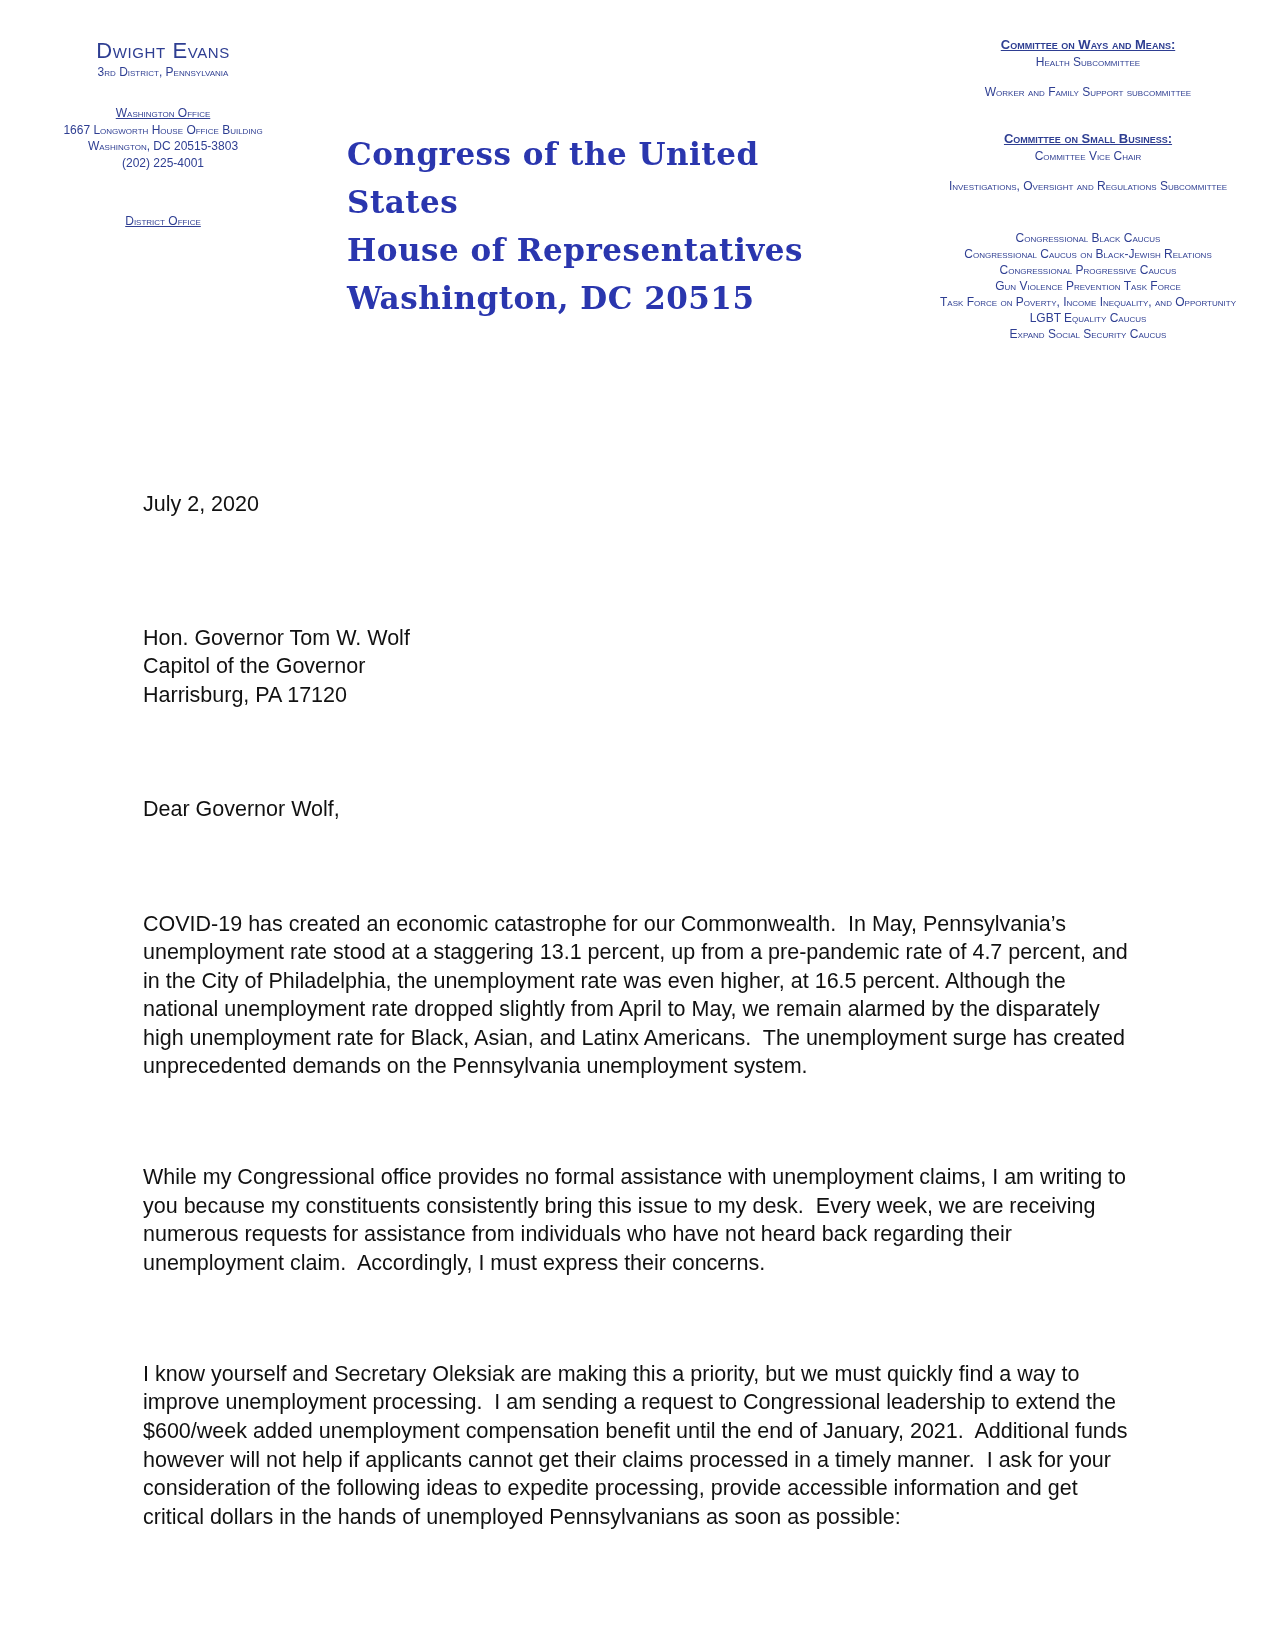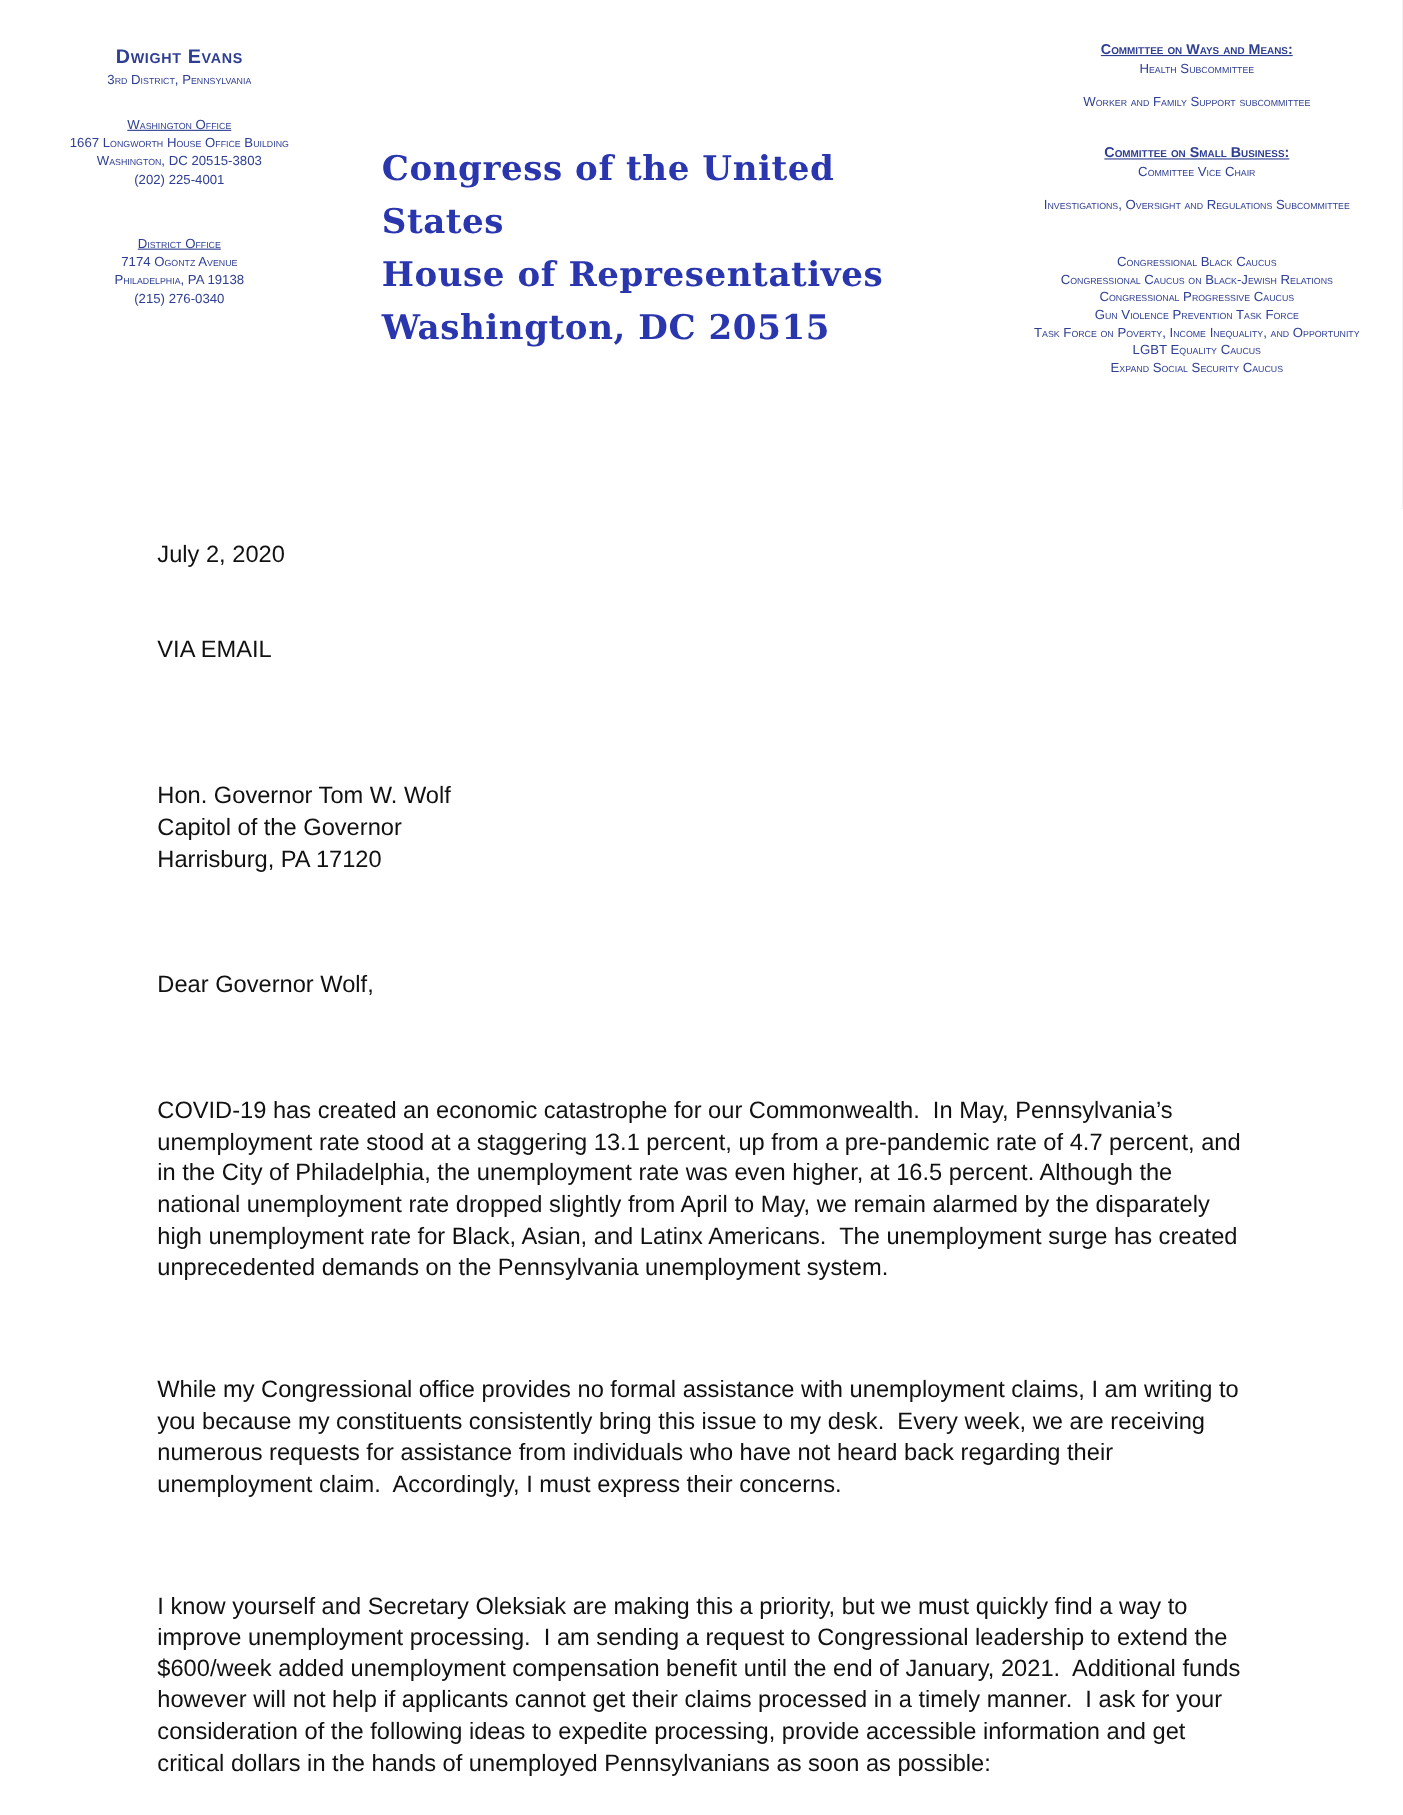--- a/index.html
+++ b/index.html
@@ -17,22 +17,22 @@
   .lh { color: #2e3e92; }
 
   .lh-left {
     position: absolute;
     left: 28px; top: 40px;
     width: 270px;
     text-align: center;
     font-variant: small-caps;
   }
   .member-name {
-    font-size: 18px;
-    font-weight: 700;
+    font-size: 22px;
+    font-weight: 400;
     letter-spacing: 0.6px;
     line-height: 22px;
   }
   .member-district {
     font-size: 12px;
     line-height: 16px;
     margin-top: 2px;
   }
   .office-block { margin-top: 25px; font-size: 12px; line-height: 16.5px; }
   .office-block.second { margin-top: 42px; }
@@ -103,25 +103,20 @@
       <div class="office-title">Washington Office</div>
       <div>
           <div class="office-line">1667 Longworth House Office Building</div>
           <div class="office-line">Washington, DC 20515-3803</div>
           <div class="office-line">(202) 225-4001</div>
         </div>
     </div>
 
     <div class="office-block second">
       <div class="office-title">District Office</div>
-      <div>
-          <div class="office-line">7174 Ogontz Avenue</div>
-          <div class="office-line">Philadelphia, PA 19138</div>
-          <div class="office-line">(215) 276-0340</div>
-        </div>
     </div>
   </div>
 
   <div class="lh-seal">
     <div>Congress of the United States</div>
     <div>House of Representatives</div>
     <div>Washington, DC 20515</div>
   </div>
 
   <div class="lh lh-right">
@@ -143,21 +138,20 @@
         <div class="caucus-line">Congressional Progressive Caucus</div>
         <div class="caucus-line">Gun Violence Prevention Task Force</div>
         <div class="caucus-line">Task Force on Poverty, Income Inequality, and Opportunity</div>
         <div class="caucus-line">LGBT Equality Caucus</div>
         <div class="caucus-line">Expand Social Security Caucus</div>
       </div>
   </div>
 
   <div class="letter-body">
     <p class="date-line">July 2, 2020</p>
-    <p class="via-line">VIA EMAIL</p>
 
     <div class="recipient-block"><div class="recipient-line">Hon. Governor Tom W. Wolf</div><div class="recipient-line">Capitol of the Governor</div><div class="recipient-line">Harrisburg, PA 17120</div></div>
 
     <p class="salutation">Dear Governor Wolf,</p>
 
     <p class="para">COVID-19 has created an economic catastrophe for our Commonwealth.  In May, Pennsylvania’s unemployment rate stood at a staggering 13.1 percent, up from a pre-pandemic rate of 4.7 percent, and in the City of Philadelphia, the unemployment rate was even higher, at 16.5 percent. Although the national unemployment rate dropped slightly from April to May, we remain alarmed by the disparately high unemployment rate for Black, Asian, and Latinx Americans.  The unemployment surge has created unprecedented demands on the Pennsylvania unemployment system.</p>
     <p class="para wide-gap">While my Congressional office provides no formal assistance with unemployment claims, I am writing to you because my constituents consistently bring this issue to my desk.  Every week, we are receiving numerous requests for assistance from individuals who have not heard back regarding their unemployment claim.  Accordingly, I must express their concerns.</p>
     <p class="para wide-gap">I know yourself and Secretary Oleksiak are making this a priority, but we must quickly find a way to improve unemployment processing.  I am sending a request to Congressional leadership to extend the $600/week added unemployment compensation benefit until the end of January, 2021.  Additional funds however will not help if applicants cannot get their claims processed in a timely manner.  I ask for your consideration of the following ideas to expedite processing, provide accessible information and get critical dollars in the hands of unemployed Pennsylvanians as soon as possible:</p>
 
     

